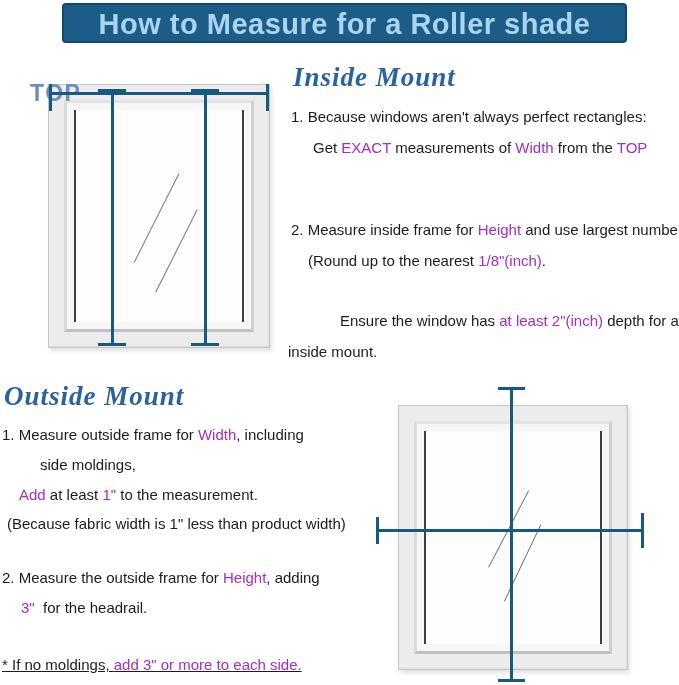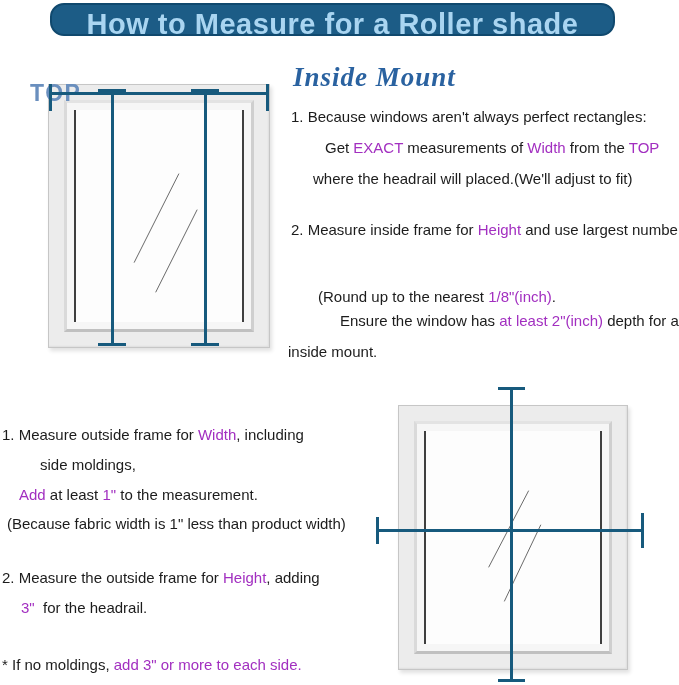--- a/index.html
+++ b/index.html
@@ -3,23 +3,23 @@
 <meta charset="utf-8">
 <style>
   * { margin: 0; padding: 0; box-sizing: border-box; }
   html, body { background: #ffffff; }
   .page {
     position: relative; width: 679px; height: 685px;
     background: #ffffff; overflow: hidden;
     font-family: "Liberation Sans", sans-serif;
   }
   .banner {
-    position: absolute; left: 50px; top: 3px; width: 565px; height: 33px;
+    position: absolute; left: 62px; top: 3px; width: 565px; height: 40px;
     background: var(--banner-bg, #1c5c86);
-    border: 2px solid #10496e; border-radius: 14px;
+    border: 2px solid #10496e; border-radius: 4px;
     color: var(--banner-text, #a9d5f1);
     font-size: 29px; font-weight: bold; text-align: center; line-height: 38px;
     letter-spacing: 0.5px;
   }
   .mount-heading {
     position: absolute;
     font-family: "Liberation Serif", "DejaVu Serif", serif;
     font-style: italic; font-weight: 600; font-size: 27px;
     color: var(--heading-blue, #2a62a0);
     letter-spacing: 1px;
@@ -83,34 +83,34 @@
     <div class="ml" style="left:81px; top:9px; width:3px; height:257px;"></div>
     <div class="ml" style="left:68px; top:9px; width:28px; height:3px;"></div>
     <div class="ml" style="left:68px; top:263px; width:28px; height:3px;"></div>
     <div class="ml" style="left:174px; top:9px; width:3px; height:257px;"></div>
     <div class="ml" style="left:161px; top:9px; width:28px; height:3px;"></div>
     <div class="ml" style="left:161px; top:263px; width:28px; height:3px;"></div>
   </div>
 
   <div class="mount-heading" style="left:293px; top:62px;">Inside Mount</div>
   <div class="line" style="left:291px; top:107px;"><span>1. Because windows aren't always perfect rectangles:</span></div>
-  <div class="line" style="left:313px; top:138px;margin-left:12px;"><span>Get </span><span class="purple">EXACT</span><span> measurements of </span><span class="purple">Width</span><span> from the </span><span class="purple">TOP</span></div>
-  <div class="line" style="left:313px; top:169px;"><span>where the headrail will placed.(We'll adjust to fit)</span></div>
+  <div class="line" style="left:313px; top:138px;"><span>Get </span><span class="purple">EXACT</span><span> measurements of </span><span class="purple">Width</span><span> from the </span><span class="purple">TOP</span></div>
   <div class="line" style="left:291px; top:220px;"><span>2. Measure inside frame for </span><span class="purple">Height</span><span> and use largest number</span></div>
-  <div class="line" style="left:318px; top:251px;margin-top:36px;"><span>(Round up to the nearest </span><span class="purple">1/8"(inch)</span><span>.</span></div>
+  <div class="line" style="left:308px; top:251px;"><span>(Round up to the nearest </span><span class="purple">1/8"(inch)</span><span>.</span></div>
   <div class="line" style="left:292px; top:311px;margin-left:48px;"><span>Ensure the window has </span><span class="purple">at least 2"(inch)</span><span> depth for an</span></div>
   <div class="line" style="left:288px; top:342px;"><span>inside mount.</span></div>
 
+  <div class="mount-heading" style="left:4px; top:381px;">Outside Mount</div>
   <div class="line" style="left:2px; top:425px;text-align:center;"><span>1. Measure outside frame for </span><span class="purple">Width</span><span>, including</span></div>
   <div class="line" style="left:40px; top:455px;text-align:center;"><span>side moldings,</span></div>
   <div class="line" style="left:19px; top:485px;"><span class="purple">Add</span><span> at least </span><span class="purple">1"</span><span> to the measurement.</span></div>
   <div class="line" style="left:7px; top:514px;"><span>(Because fabric width is 1" less than product width)</span></div>
   <div class="line" style="left:2px; top:568px;"><span>2. Measure the outside frame for </span><span class="purple">Height</span><span>, adding</span></div>
   <div class="line" style="left:21px; top:598px;"><span class="purple">3"</span><span>  for the headrail.</span></div>
-  <div class="line" style="left:2px; top:655px;"><span>* If no moldings, </span><span class="purple">add 3" or more to each side.</span></div>
+  <div class="line" style="left:2px; top:655px;text-decoration:underline;"><span>* If no moldings, </span><span class="purple">add 3" or more to each side.</span></div>
 
   <div class="figure" style="left:370px; top:377px; width:288px; height:308px;">
     <div class="window" style="left:28px; top:28px; width:230px; height:265px;">
       <div class="frame-mid">
         <div class="glass">
           <svg viewBox="0 0 100 100" preserveAspectRatio="none">
             <line x1="36" y1="64" x2="59" y2="28"></line>
             <line x1="45" y1="80" x2="66" y2="44"></line>
           </svg>
         </div>

